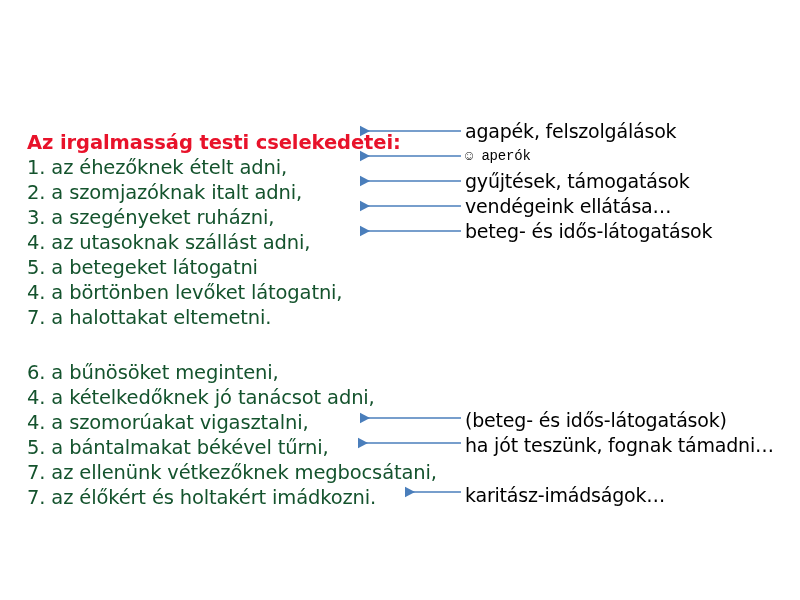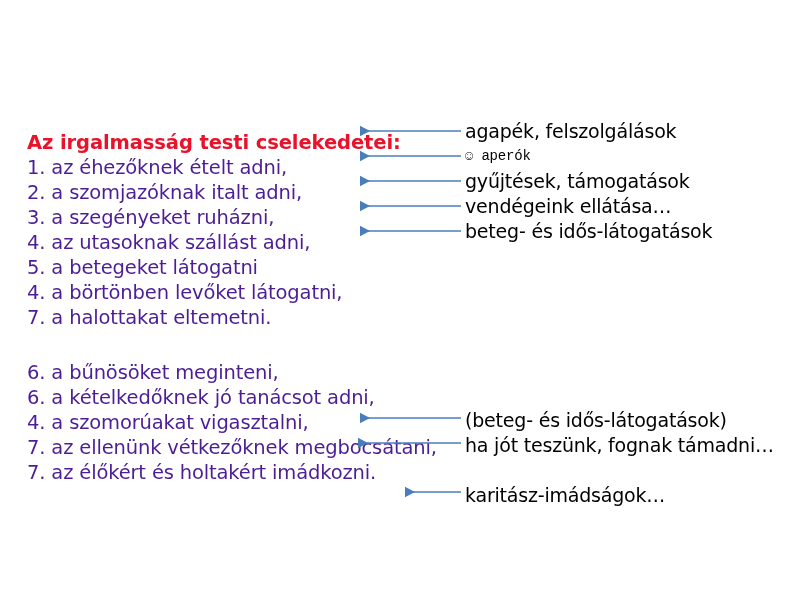--- a/index.html
+++ b/index.html
@@ -43,21 +43,21 @@
     margin-top: 44px;
   }
 
   .list {
     list-style: none;
     margin: 0;
     padding: 0;
   }
 
   .list li {
-    color: #4c1d95;
+    color: #14532d;
     font-size: 19.5px;
     line-height: 25px;
     letter-spacing: -0.15px;
     white-space: nowrap;
   }
 
   
   .notes {
     position: absolute;
     left: 465px;
@@ -104,22 +104,23 @@
         <li>4. az utasoknak szállást adni,</li>
         <li>5. a betegeket látogatni</li>
         <li>4. a börtönben levőket látogatni,</li>
         <li>7. a halottakat eltemetni.</li>
       </ul>
     </div>
 
     <div class="section">
       <ul class="list">
         <li>6. a bűnösöket meginteni,</li>
-        <li>6. a kételkedőknek jó tanácsot adni,</li>
+        <li>4. a kételkedőknek jó tanácsot adni,</li>
         <li>4. a szomorúakat vigasztalni,</li>
+        <li>5. a bántalmakat békével tűrni,</li>
         <li>7. az ellenünk vétkezőknek megbocsátani,</li>
         <li>7. az élőkért és holtakért imádkozni.</li>
       </ul>
     </div>
 
   </div>
 
   <div class="notes">
     <div class="note" style="top:33px">agapék, felszolgálások</div>
     <div class="note smiley" style="top:58px">☺ aperók</div>

